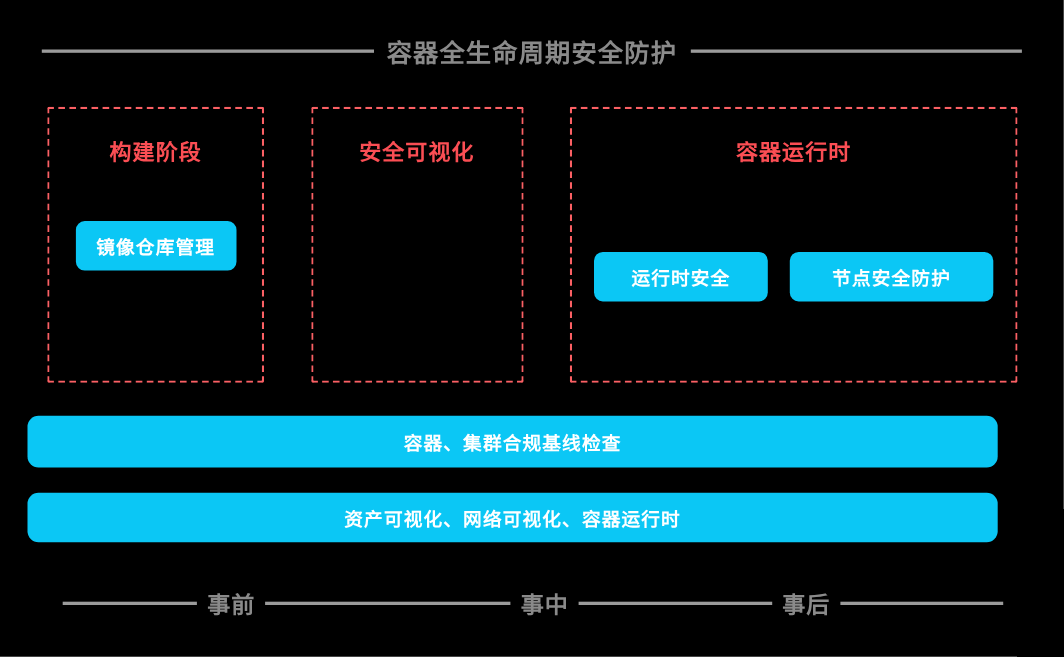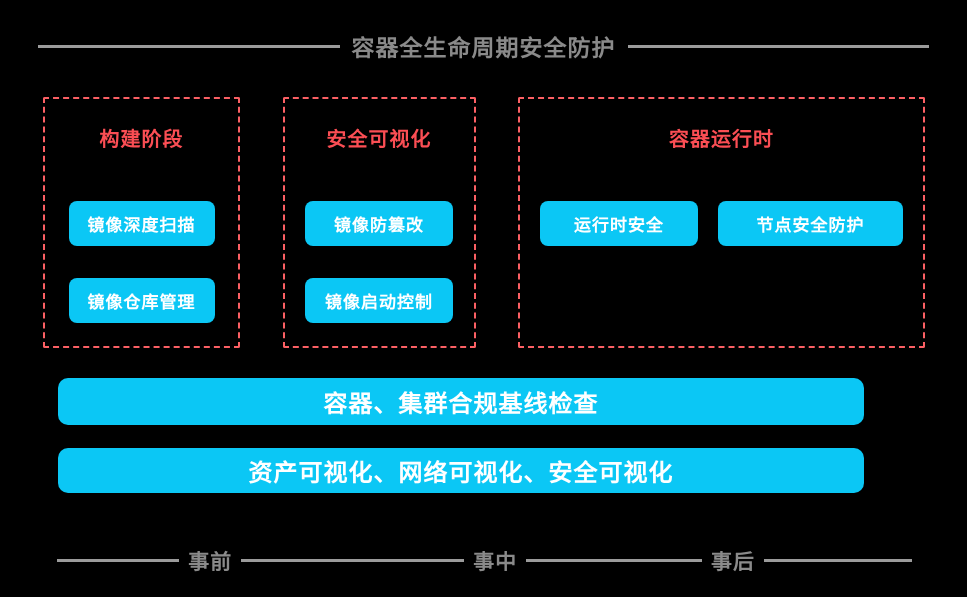--- a/index.html
+++ b/index.html
@@ -35,44 +35,44 @@
   .phase-box.runtime { width: 407px; }
   .phase-title {
     margin-top: 30px; font-size: 20px; font-weight: bold; color: #fb4e54;
     letter-spacing: 1px; line-height: 1; white-space: nowrap;
   }
   .phase-items-col {
     margin-top: 52px; display: flex; flex-direction: column; gap: 32px;
     align-items: center;
   }
   .phase-items-grid {
-    margin-top: 52px; display: grid;
+    margin-top: 80px; display: grid;
     grid-template-columns: 158px 185px; column-gap: 20px; row-gap: 29px;
   }
   .cap-btn {
     background: #0bc7f5; color: #ffffff; border-radius: 8px;
     height: 45px; display: flex; align-items: center; justify-content: center;
     font-size: 17px; font-weight: bold; letter-spacing: 1px; white-space: nowrap;
   }
   .w146 { width: 146px; }
   .w148 { width: 148px; }
 
   
   .wide-bar {
-    position: absolute; left: 58px; width: 806px; background: #0bc7f5;
-    border-radius: 10px; color: #ffffff; font-weight: bold; font-size: 24px;
+    position: absolute; left: 25px; width: 882px; background: #0bc7f5;
+    border-radius: 10px; color: #ffffff; font-weight: bold; font-size: 17px;
     display: flex; align-items: center; justify-content: center;
     letter-spacing: 1px; white-space: nowrap;
   }
   .bar-compliance { top: 378px; height: 47px; }
   .bar-visibility { top: 448px; height: 45px; }
 
   
   .timeline-row {
-    position: absolute; left: 57px; top: 544px; width: 855px; height: 32px;
+    position: absolute; left: 57px; top: 532px; width: 855px; height: 32px;
     display: flex; align-items: center; gap: 9px;
   }
   .timeline-label {
     flex: 0 0 auto; font-size: 21px; font-weight: bold; color: #8a8a8a;
     letter-spacing: 1px; white-space: nowrap;
   }
   .tl-1 { flex-grow: 119; } .tl-2 { flex-grow: 217; }
   .tl-3 { flex-grow: 171; } .tl-4 { flex-grow: 144; }
   .timeline-row .hline { flex-basis: 0; }
 </style>
@@ -85,45 +85,40 @@
     <span class="hline"></span>
     <span class="diagram-title">容器全生命周期安全防护</span>
     <span class="hline"></span>
   </div>
 
   <div class="phases-row">
 
     <div class="phase-box build">
       <div class="phase-title">构建阶段</div>
       <div class="phase-items-col">
-        <div class="cap-btn w146">镜像深度扫描</div>
         <div class="cap-btn w146">镜像仓库管理</div>
       </div>
     </div>
 
     <div class="phase-box deliver">
       <div class="phase-title">安全可视化</div>
-      <div class="phase-items-col">
-        <div class="cap-btn w148">镜像防篡改</div>
-        <div class="cap-btn w148">镜像启动控制</div>
-      </div>
     </div>
 
     <div class="phase-box runtime">
       <div class="phase-title">容器运行时</div>
       <div class="phase-items-grid">
         <div class="cap-btn">运行时安全</div>
         <div class="cap-btn">节点安全防护</div>
       </div>
     </div>
 
   </div>
 
   <div class="wide-bar bar-compliance">容器、集群合规基线检查</div>
-  <div class="wide-bar bar-visibility">资产可视化、网络可视化、安全可视化</div>
+  <div class="wide-bar bar-visibility">资产可视化、网络可视化、容器运行时</div>
 
   <div class="timeline-row">
     <span class="hline tl-1"></span>
     <span class="timeline-label">事前</span>
     <span class="hline tl-2"></span>
     <span class="timeline-label">事中</span>
     <span class="hline tl-3"></span>
     <span class="timeline-label">事后</span>
     <span class="hline tl-4"></span>
   </div>

